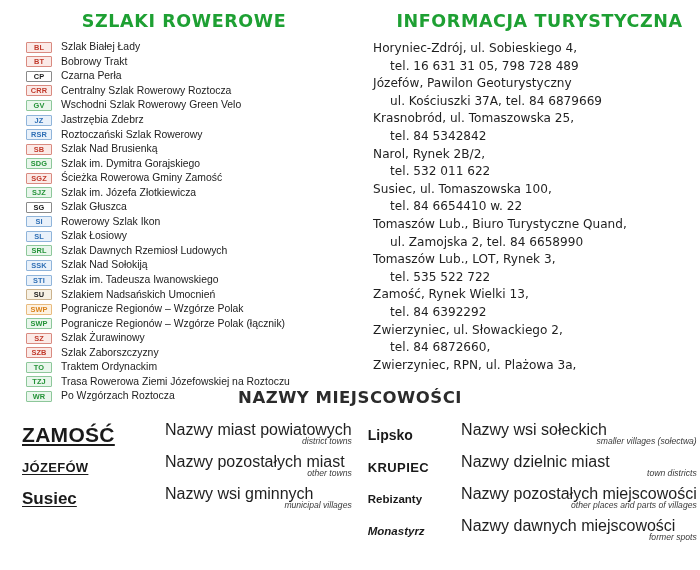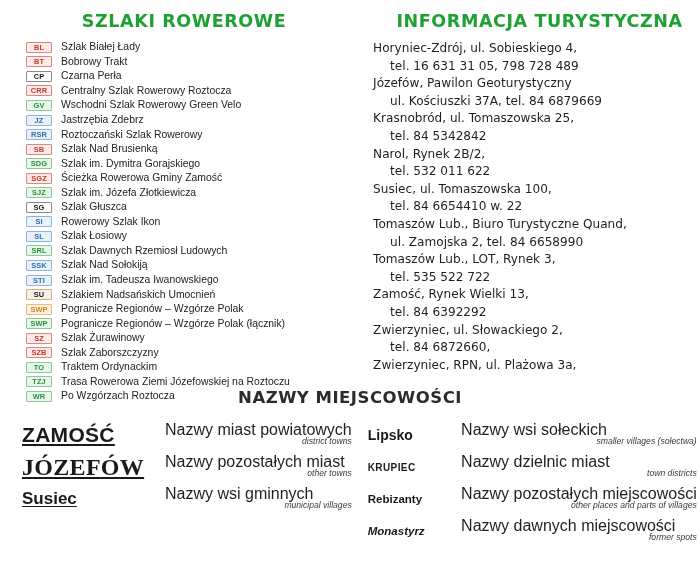--- a/index.html
+++ b/index.html
@@ -145,24 +145,24 @@
     align-items: center;
   }
 
   .sample {
     color: #1a1a1a;
     white-space: nowrap;
   }
   .sample.u { text-decoration: underline; text-underline-offset: 2px; }
 
   .s-district { font-size: 21px; font-weight: bold; letter-spacing: 0.3px; }
-  .s-othertown { font-size: 24px; font-weight: bold; letter-spacing: 0.3px; font-family: Liberation Serif, serif; }
+  .s-othertown { font-size: 13px; font-weight: bold; letter-spacing: 0.3px; }
   .s-municipal { font-size: 17px; font-weight: bold; }
   .s-soleckie { font-size: 14px; font-weight: bold; }
-  .s-district2 { font-size: 10px; font-weight: bold; letter-spacing: 0.4px; }
+  .s-district2 { font-size: 13px; font-weight: bold; letter-spacing: 0.4px; }
   .s-other { font-size: 11.5px; font-weight: bold; }
   .s-former { font-size: 11.5px; font-weight: bold; font-style: italic; }
 
   .desc-entry {
     height: 32px;
     display: flex;
     flex-direction: column;
     justify-content: center;
   }
   .desc-pl {

